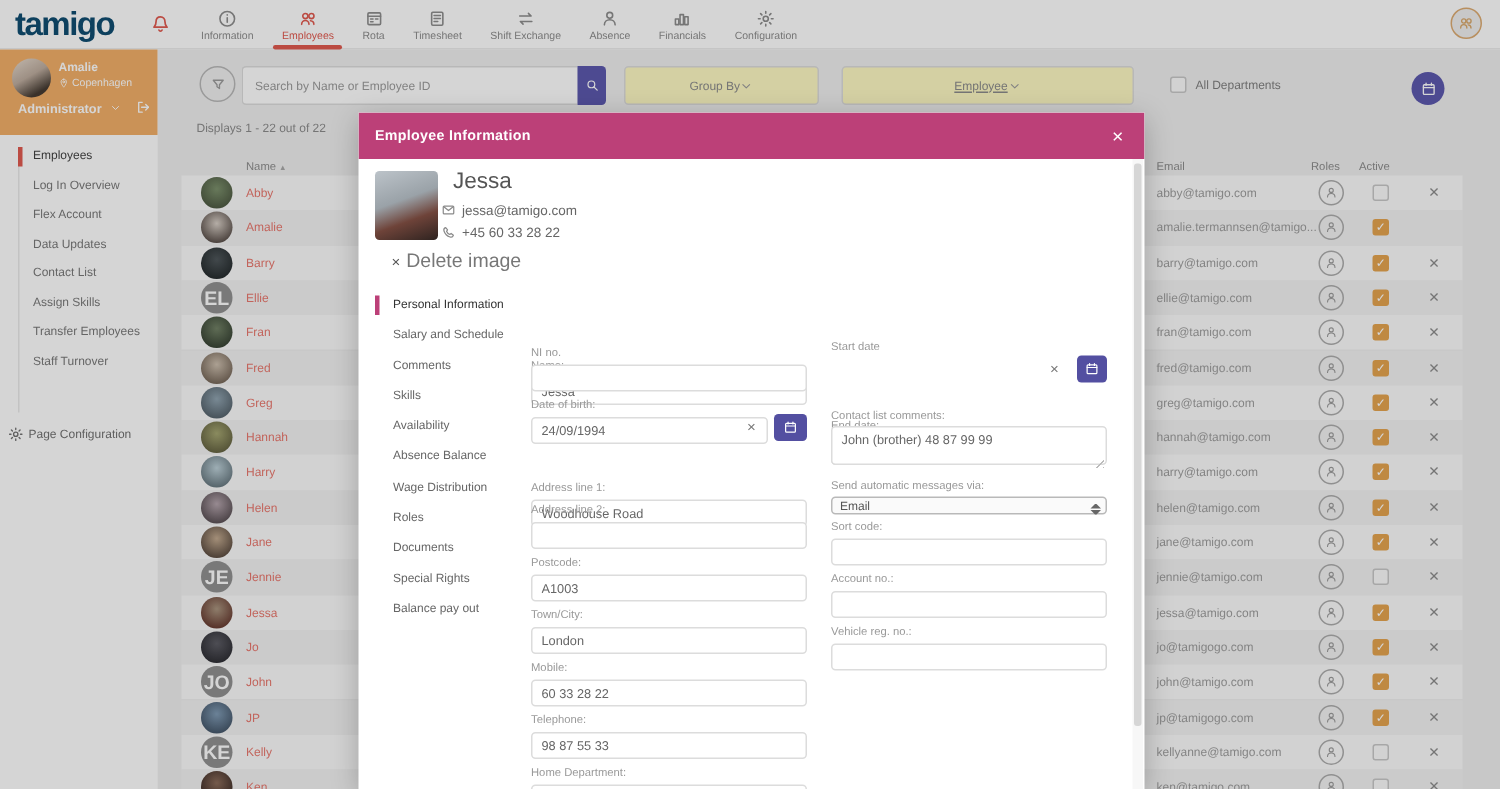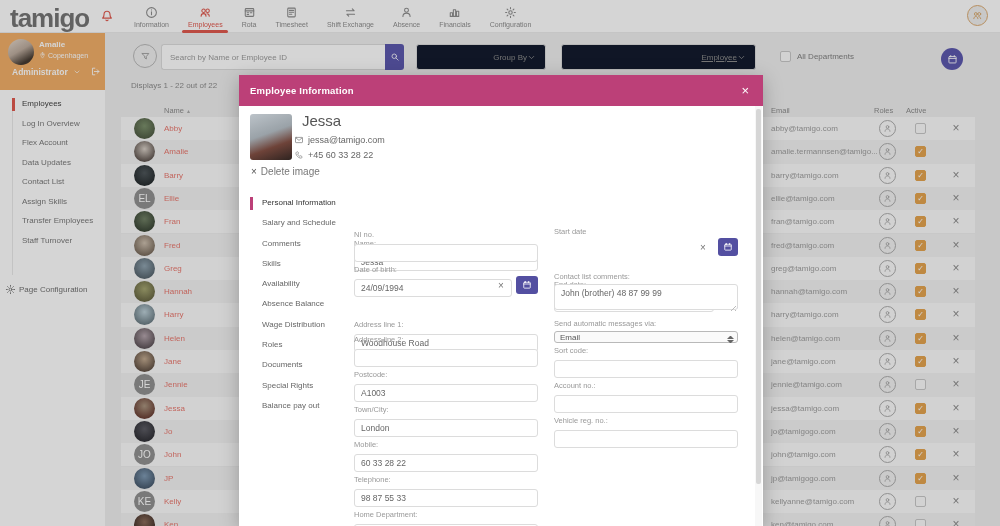--- a/index.html
+++ b/index.html
@@ -3,21 +3,21 @@
 <meta charset="utf-8">
 <style>
   * { margin:0; padding:0; box-sizing:border-box; }
   html,body { width:1000px; height:526px; overflow:hidden; background:#fff;
     font-family:"Liberation Sans", sans-serif; position:relative; }
   .abs { position:absolute; }
   svg.ic { fill:none; stroke:currentColor; stroke-width:1.3; stroke-linecap:round; stroke-linejoin:round; display:block; }
 
   
   .topbar { left:0; top:0; width:1000px; height:33px; background:#fff; border-bottom:1px solid #ececec; z-index:1; }
-  .logo { left:10px; top:3px; font-size:26px; font-weight:bold; color:#737373; letter-spacing:-1px; }
+  .logo { left:10px; top:3px; font-size:22px; font-weight:bold; color:#0c4a6e; letter-spacing:-1px; }
   .bell-btn { left:100px; top:9px; color:#e0574c; }
   .nav { left:127px; top:0; height:33px; display:flex; gap:5px; }
   .nav-item { position:relative; display:flex; flex-direction:column; align-items:center; justify-content:center;
     padding:0 7px; gap:2px; color:#8b8b8b; font-size:7px; white-space:nowrap; cursor:pointer; }
   .nav-item.active { color:#e0574c; }
   .nav-item.active::after { content:""; position:absolute; bottom:0; left:50%; transform:translateX(-50%);
     width:46px; height:3px; background:#e0574c; border-radius:2px; }
   .profile-btn { left:967px; top:5px; width:21px; height:21px; border:1.5px solid #dcaa70; border-radius:50%;
     display:flex; align-items:center; justify-content:center; color:#d8a668; }
 
@@ -39,22 +39,22 @@
 
   
   .main-bg { left:105px; top:33px; width:895px; height:493px; background:#f0f0f0; z-index:0; }
   .funnel-btn { left:133px; top:44px; width:24px; height:24px; border:1px solid #b8b8b8; border-radius:50%;
     display:flex; align-items:center; justify-content:center; color:#9a9a9a; background:transparent; z-index:2;}
   .search-input { left:161px; top:44px; width:224px; height:26px; border:1px solid #dcdcdc; border-right:none;
     border-radius:3px 0 0 3px; background:#fff; font-size:8px; color:#777; padding:0 8px; outline:none; z-index:2;}
   .search-input::placeholder { color:#9a9a9a; }
   .search-btn { left:385px; top:44px; width:19px; height:26px; background:#5a56ad; border:none; border-radius:0 3px 3px 0;
     display:flex; align-items:center; justify-content:center; color:#fff; z-index:2;}
-  .sel { border:1px solid #dcdcdc; border-radius:3px; background:#0f172a; display:flex; align-items:center;
-    justify-content:flex-end; padding:0 9px; font-size:8px; color:#8a8a8a; z-index:2; cursor:pointer;}
+  .sel { border:1px solid #dcdcdc; border-radius:3px; background:#fef9c3; display:flex; align-items:center;
+    justify-content:center; padding:0 9px; font-size:8px; color:#8a8a8a; z-index:2; cursor:pointer;}
   .sel-groupby { left:416px; top:44px; width:130px; height:26px; }
   .sel-employee { left:561px; top:44px; width:195px; height:26px;text-decoration:underline; }
   .alldep-cb { left:780px; top:51px; width:11px; height:11px; border:1px solid #bdbdbd; border-radius:2px; background:#fbfbfb; z-index:2;}
   .alldep-label { left:797px; top:52px; font-size:8px; color:#7d7d7d; z-index:2;}
   .cal-circle-btn { left:941px; top:48px; width:22px; height:22px; border-radius:50%; background:#5a56ad; border:none;
     display:flex; align-items:center; justify-content:center; color:#fff; z-index:2;}
   .summary { left:131px; top:81px; font-size:8px; color:#8a8a8a; z-index:2;}
 
   
   .thead-cell { top:106px; font-size:7.5px; color:#8a8a8a; z-index:2; }
@@ -63,21 +63,21 @@
   .th-email { left:771px; }
   .th-roles { left:874px; }
   .th-active { left:906px; }
   .trow { position:absolute; left:121px; width:854px; height:23.3px; top:calc(117px + var(--i) * 23.3px);
     background:#fcfcfc; z-index:2; cursor:pointer; }
   .trow.alt { background:#f3f3f3; }
   .row-avatar { left:13px; top:1px; width:21px; height:21px; border-radius:50%; overflow:hidden;
     background:radial-gradient(circle at 50% 38%, var(--c1,#b5b5b5) 0%, var(--c2,#848484) 85%); }
   .row-avatar .av-init { display:none; }
   .row-avatar.has-initials { background:#8f8f8f; }
-  .row-avatar.has-initials .av-init { display:block; color:#fff; font-size:10px; text-align:center; line-height:21px; }
+  .row-avatar.has-initials .av-init { display:block; color:#fff; font-size:13px; text-align:center; line-height:21px;font-weight:bold; }
   .row-name { left:43px; top:0; font-size:8px; color:#e8766c; line-height:23.3px; }
   .row-email { left:650px; top:0; font-size:8px; color:#9d9d9d; line-height:23.3px; }
   .roles-btn { left:758px; top:3px; width:17px; height:17px; border:1px solid #ababab; border-radius:50%;
     background:transparent; display:flex; align-items:center; justify-content:center; color:#9a9a9a; }
   .cb { position:absolute; width:11px; height:11px; border:1px solid #c7c7c7; border-radius:2px; background:#fcfcfc; }
   .row-cb { left:794px; top:6px; }
   .cb.checked { background:#e5a34c; border-color:#e5a34c; }
   .cb.checked::after { content:"\2713"; display:block; color:#fff; font-size:8px; line-height:10px; text-align:center; }
   .del-btn { left:828px; top:0; width:14px; height:23.3px; border:none; background:transparent; color:#8a8a8a;
     font-size:12px; line-height:23.3px; visibility:hidden; }
@@ -93,22 +93,22 @@
   .m-head { position:absolute; left:0; top:0; width:524px; height:31px; background:#bc4078; color:#fff; }
   .m-title { position:absolute; left:11px; top:0; line-height:31px; font-size:9.5px; font-weight:bold; letter-spacing:0.2px; }
   .m-close { position:absolute; right:14px; top:0; height:31px; border:none; background:transparent; color:#fff; font-size:13px; line-height:31px; }
   .m-close::after { content:"\00D7"; }
   .m-photo { position:absolute; left:11px; top:39px; width:42px; height:46px; border-radius:3px;
     background:linear-gradient(160deg,#bcc3c9 0%,#9aa2a8 42%,#6e4339 68%,#2e2320 100%); }
   .m-name { position:absolute; left:63px; top:37px; font-size:15px; color:#555; }
   .m-row { position:absolute; left:55px; display:flex; align-items:center; gap:4px; color:#666; font-size:9px; }
   .m-row-email { top:60px; } .m-row-phone { top:75px; }
   .m-row .ic { color:#8a8a8a; }
-  .m-delimg { position:absolute; left:12px; top:91px; border:none; background:transparent; display:flex; align-items:center;
-    gap:4px; font-size:10px; color:#777; }
+  .m-delimg { position:absolute; left:22px; top:91px; border:none; background:transparent; display:flex; align-items:center;
+    gap:4px; font-size:13px; color:#777; }
   .m-delimg .delimg-x::after { content:"\00D7"; font-size:10px; color:#555; }
   .m-menu { position:absolute; left:23px; top:123px; width:88px; display:flex; flex-direction:column; gap:9.5px; }
   .m-menu-item { position:relative; font-size:8px; color:#666; line-height:10.8px; white-space:nowrap; cursor:pointer; }
   .m-menu-item.active { color:#333; }
   .m-menu-item.active::before { content:""; position:absolute; left:-12px; top:-1px; width:2.5px; height:13px; background:#bc4078; }
   .field { position:absolute; width:184px; }
   .field label { display:block; font-size:7.5px; color:#999; margin-bottom:3px; }
   .field input[type=text] { width:100%; height:18px; border:1px solid #dcdcdc; border-radius:3px; background:#fff;
     font-size:8.5px; color:#666; padding:0 6px; outline:none; font-family:"Liberation Sans", sans-serif; }
   .col1 { left:115px; } .col2 { left:315px; }

